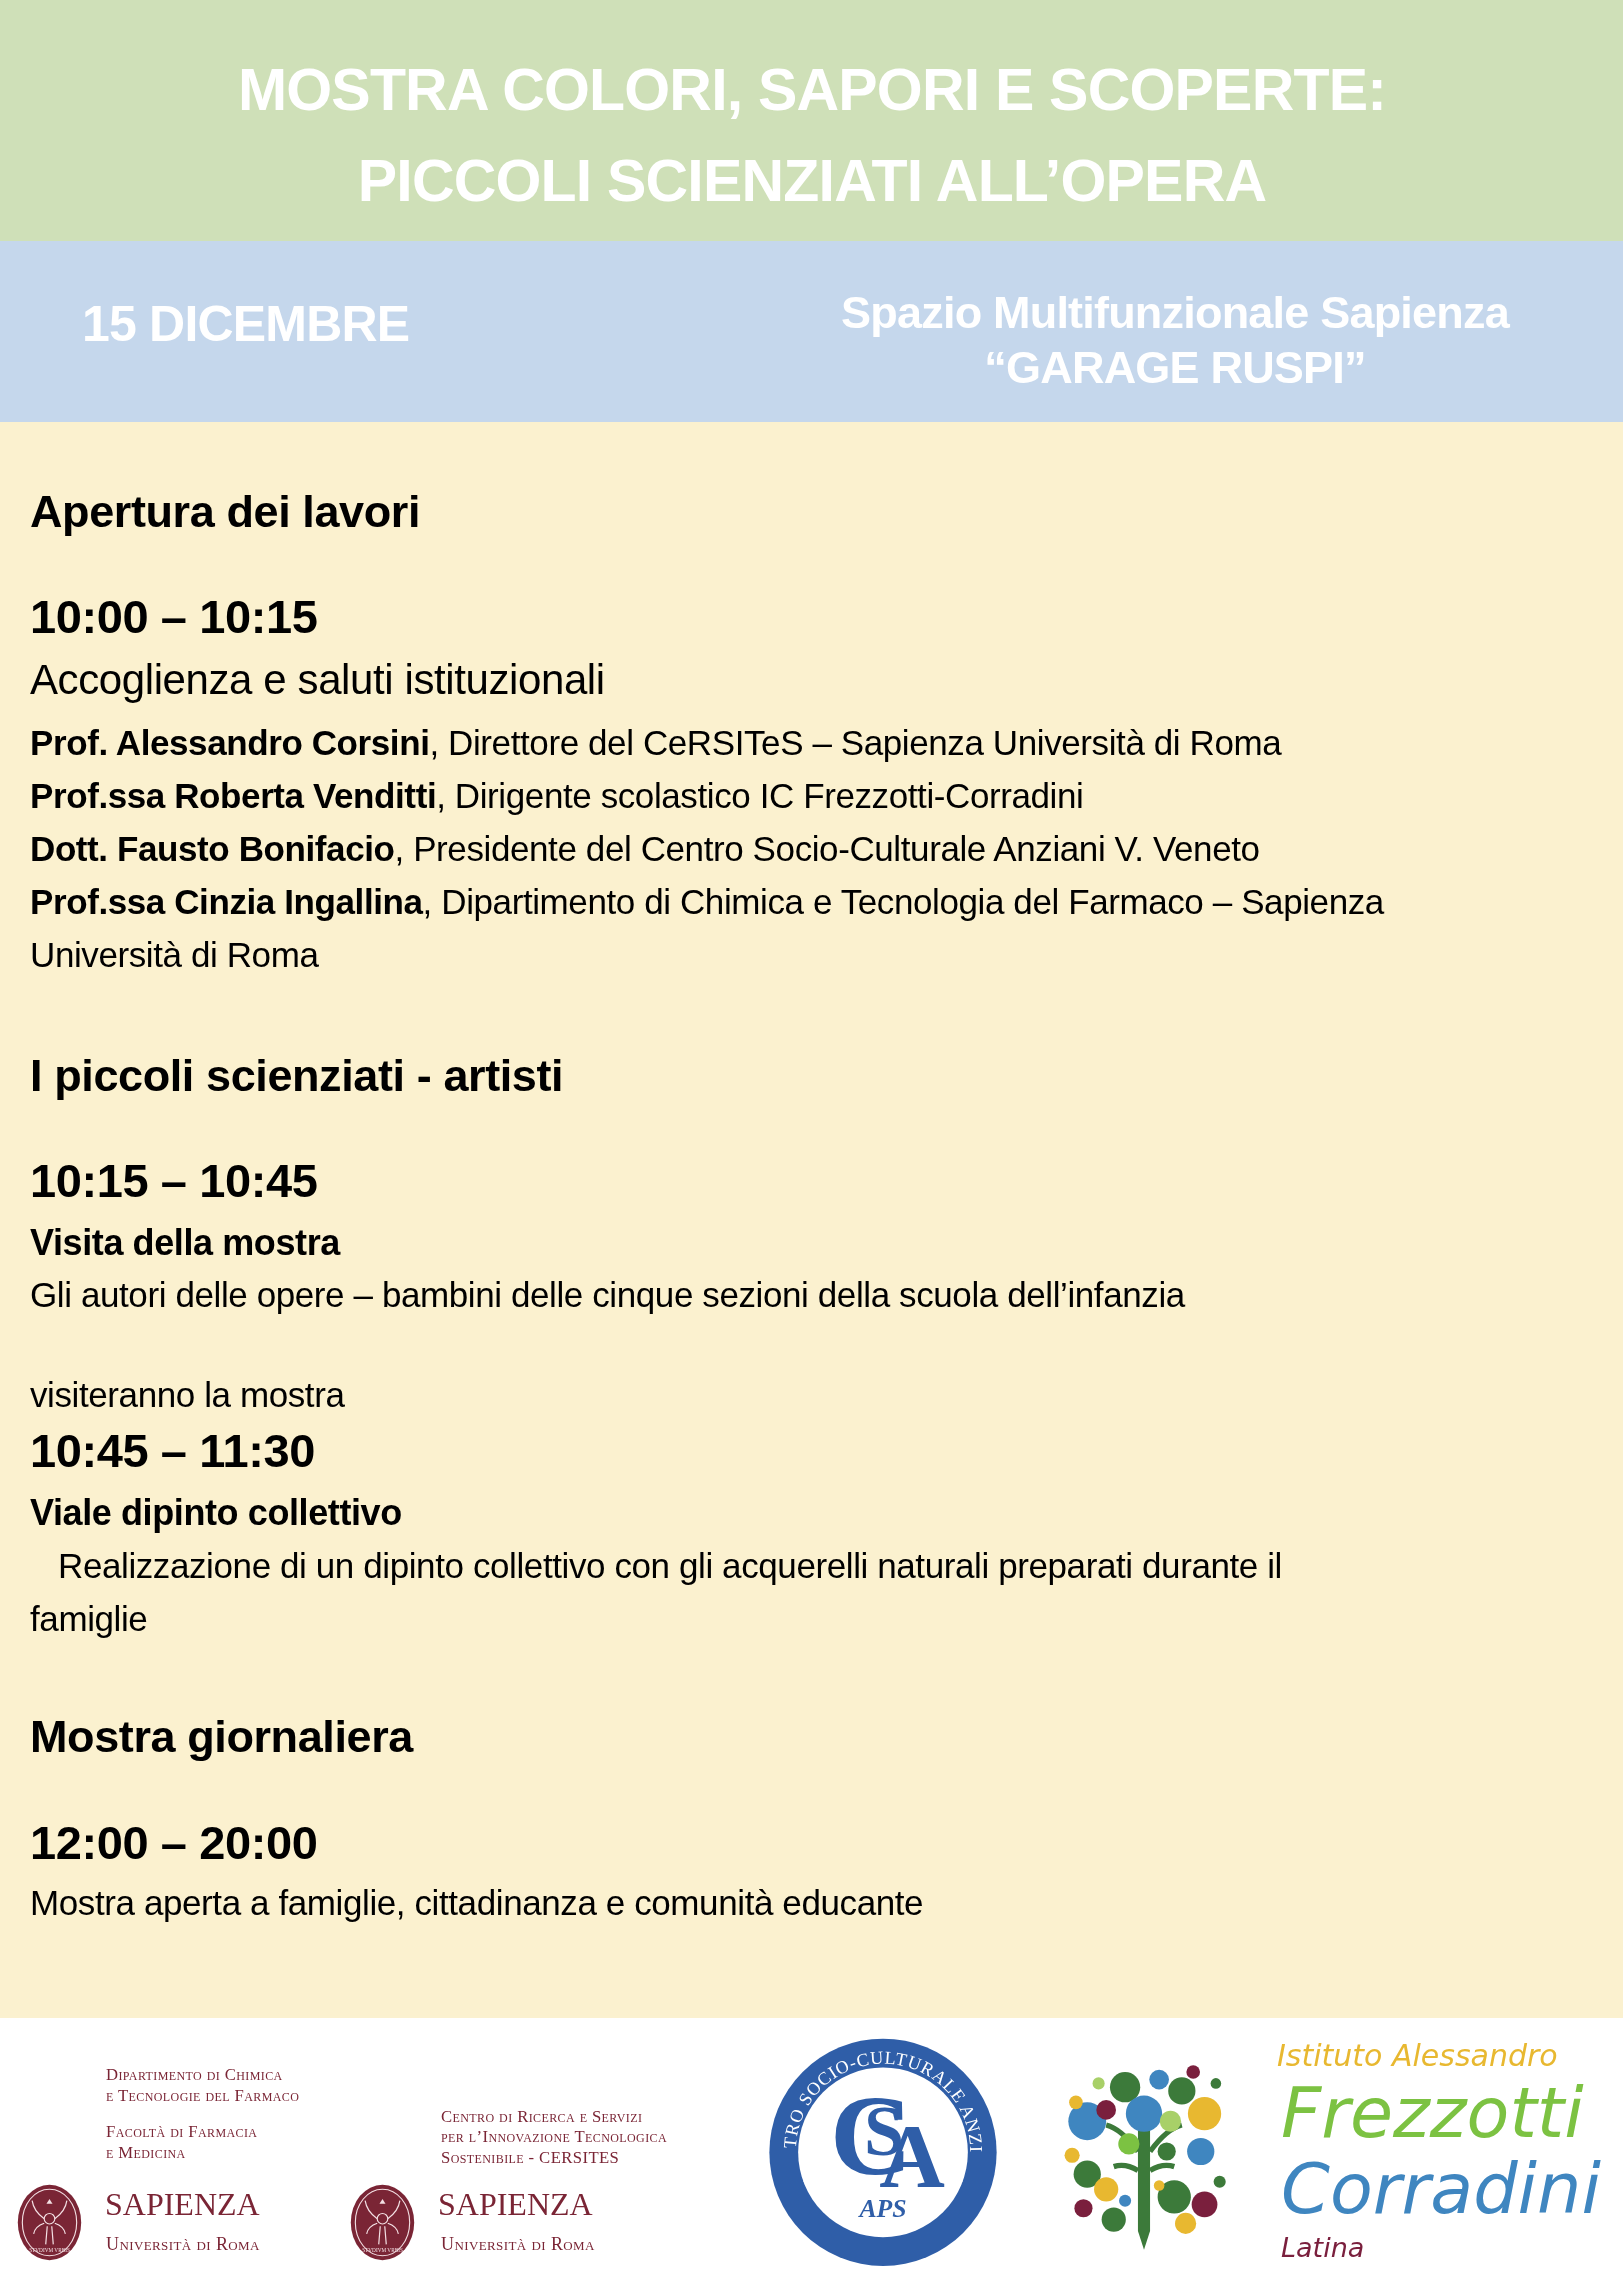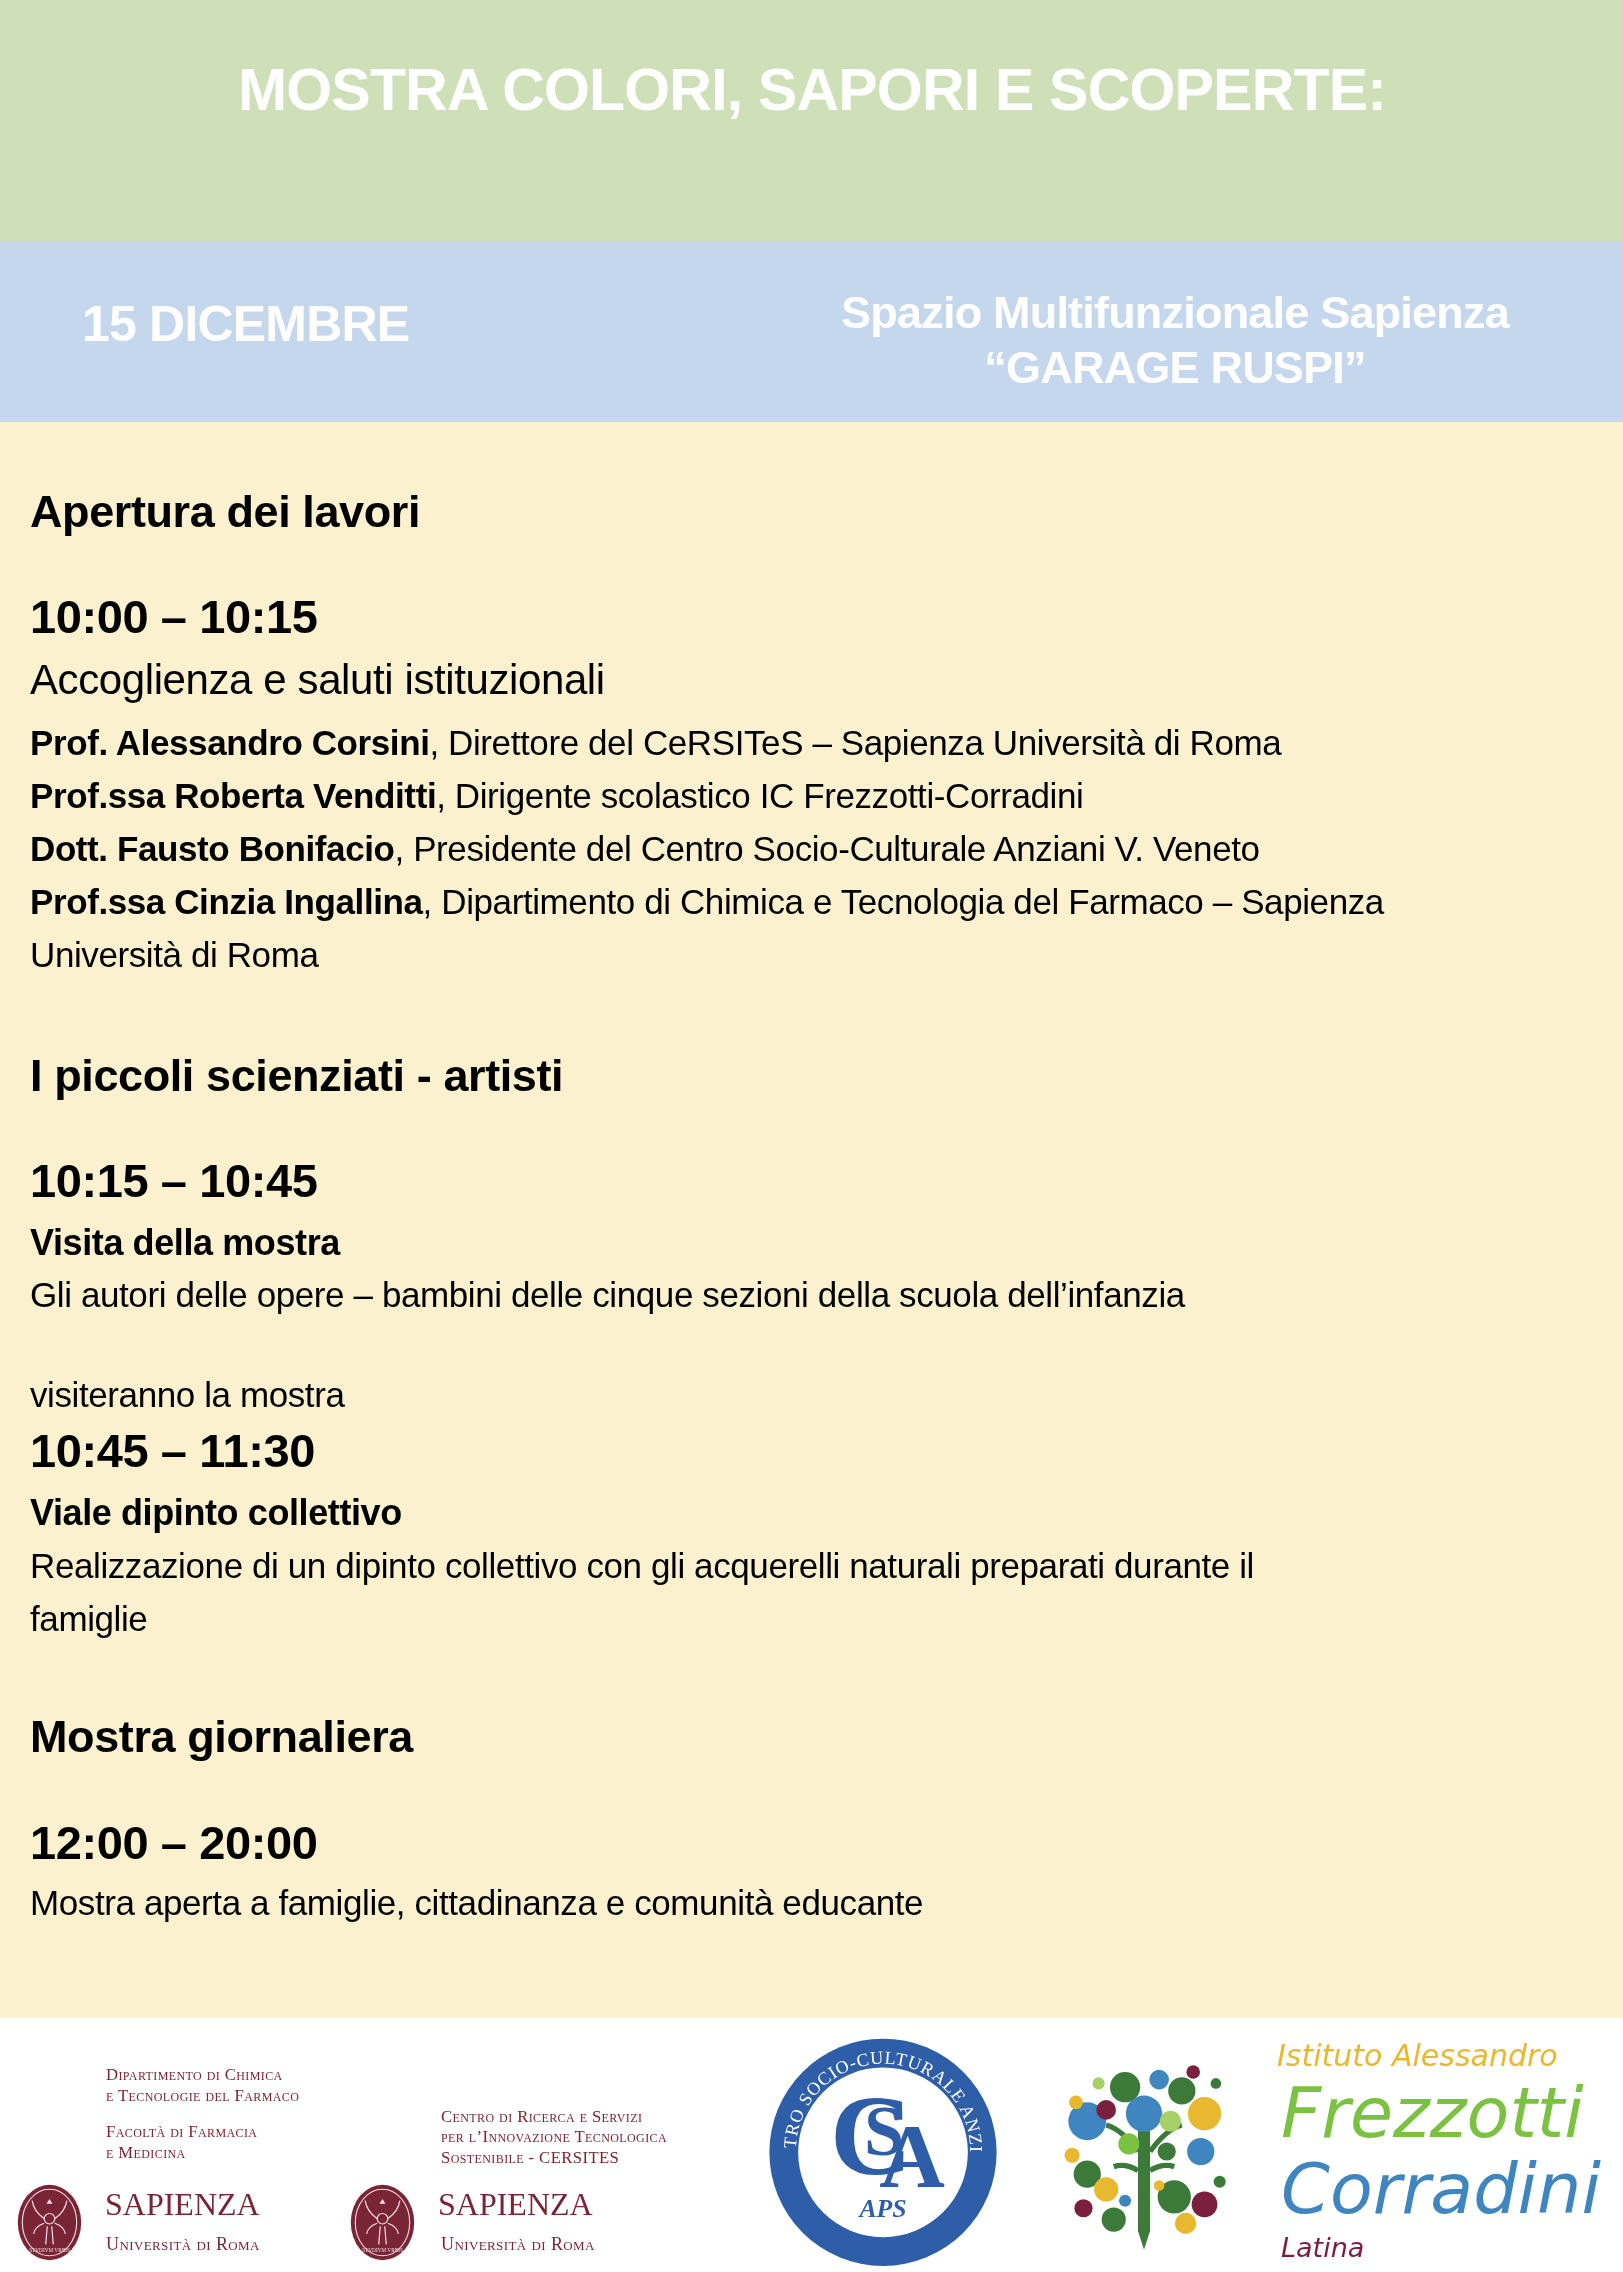--- a/index.html
+++ b/index.html
@@ -53,20 +53,21 @@
   .sap.uni { font-size: 18px; font-variant: small-caps; letter-spacing: 0.4px; }
   .csa { position: absolute; left: 758px; top: 2022px; width: 250px; height: 250px; }
   .tree { position: absolute; left: 1053px; top: 2038px; width: 182px; height: 227px; }
   .ic-text { position: absolute; white-space: nowrap; line-height: 1; font-style: italic; font-family: "DejaVu Sans", sans-serif; }
 </style>
 </head>
 <body>
 
 <div class="band-title">
   <div class="title-line" style="top:61px;">MOSTRA COLORI, SAPORI E SCOPERTE:</div>
+  <div class="title-line" style="top:152px;">PICCOLI SCIENZIATI ALL’OPERA</div>
 </div>
 
 <div class="band-info"></div>
 <div class="date">15 DICEMBRE</div>
 <div class="venue" style="top:290px;">Spazio Multifunzionale Sapienza</div>
 <div class="venue" style="top:345px;">“GARAGE RUSPI”</div>
 
 <div class="body-area"></div>
 
 <div class="txt section-h" style="top:489px;">Apertura dei lavori</div>
@@ -88,21 +89,21 @@
 <div class="txt line" style="top:937px;">Università di Roma</div>
 
 <div class="txt section-h" style="top:1053px;">I piccoli scienziati - artisti</div>
 <div class="txt time" style="top:1157px;">10:15 – 10:45</div>
 <div class="txt sub-bold" style="top:1225px;">Visita della mostra</div>
 <div class="txt line" style="top:1277px;">Gli autori delle opere – bambini delle cinque sezioni della scuola dell’infanzia</div>
 <div class="txt line" style="top:1330px;margin-top:47px;">visiteranno la mostra</div>
 
 <div class="txt time" style="top:1427px;">10:45 – 11:30</div>
 <div class="txt sub-bold" style="top:1495px;">Viale dipinto collettivo</div>
-<div class="txt line" style="top:1548px;">Realizzazione di un dipinto collettivo con gli acquerelli naturali preparati durante il</div>
+<div class="txt line" style="top:1548px;margin-left:28px;">Realizzazione di un dipinto collettivo con gli acquerelli naturali preparati durante il</div>
 <div class="txt line" style="top:1601px;">famiglie</div>
 
 <div class="txt section-h" style="top:1714px;">Mostra giornaliera</div>
 <div class="txt time" style="top:1819px;">12:00 – 20:00</div>
 <div class="txt line" style="top:1885px;">Mostra aperta a famiglie, cittadinanza e comunità educante</div>
 
 <div class="footer"></div>
 
 <div>
   <div class="sap small" style="left:106px; top:2067px;">Dipartimento di Chimica</div>

